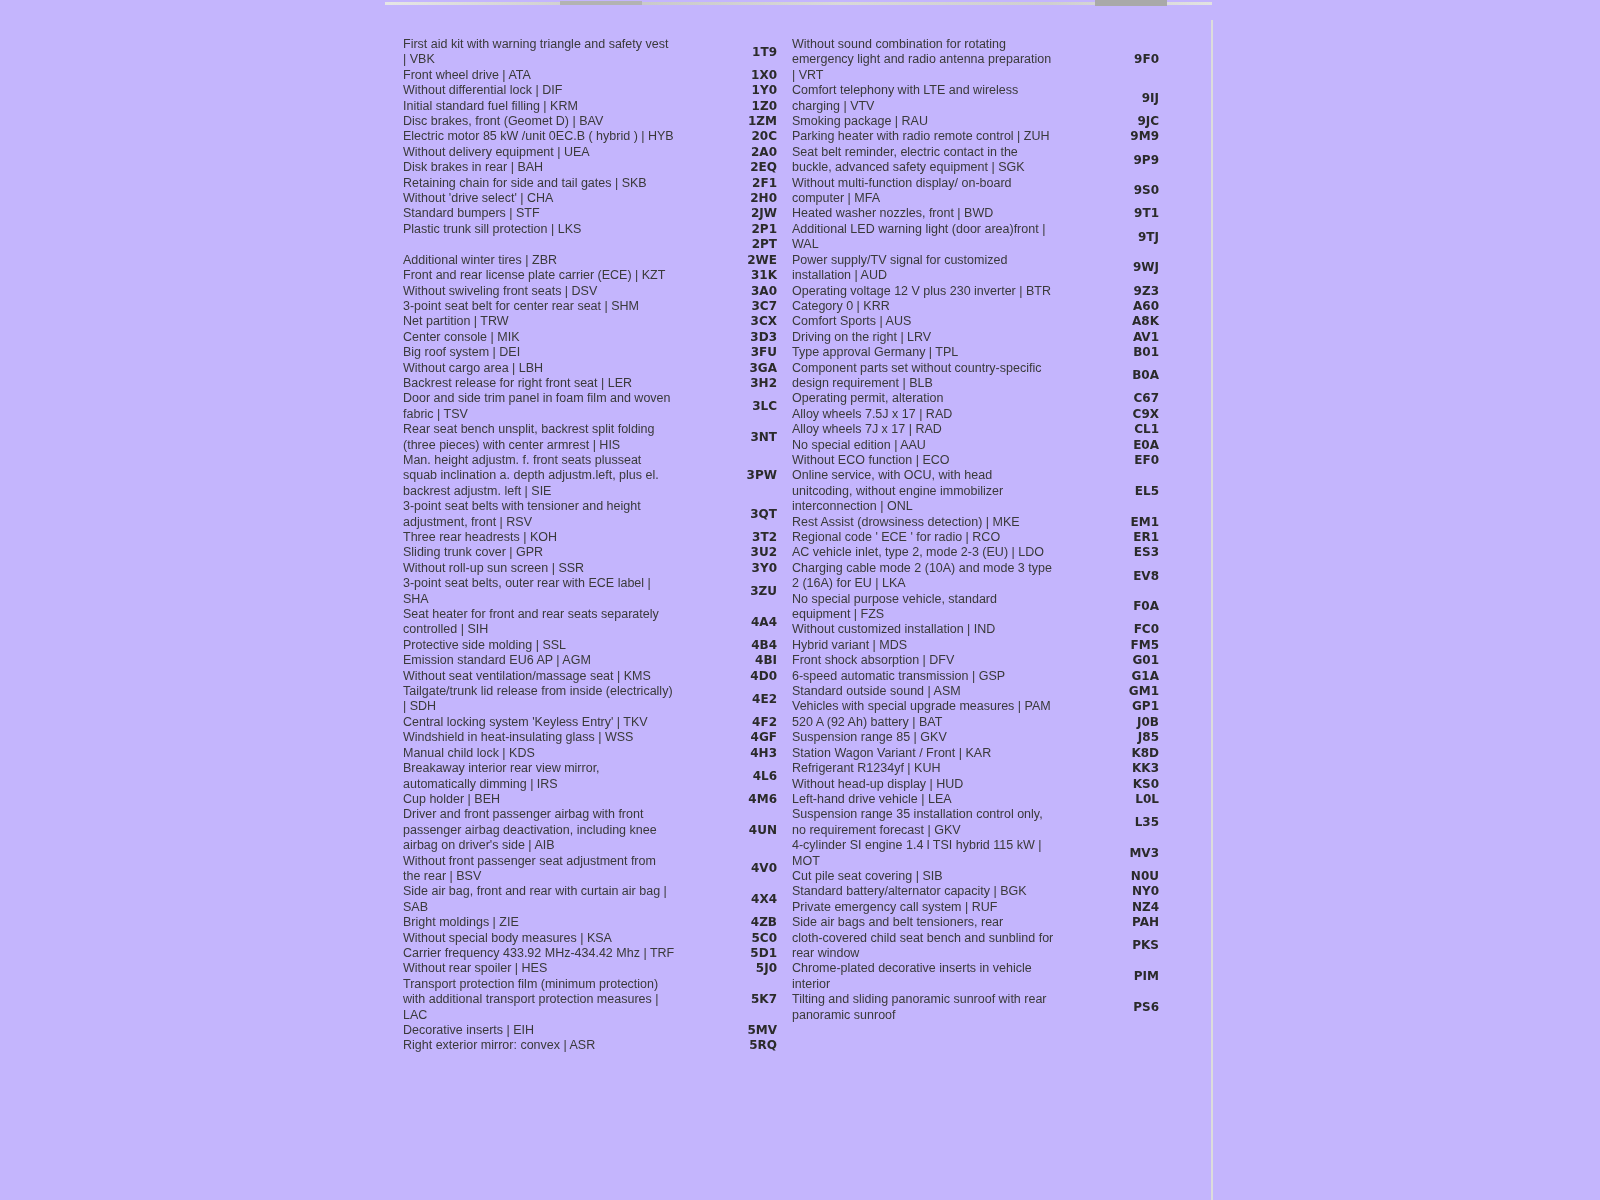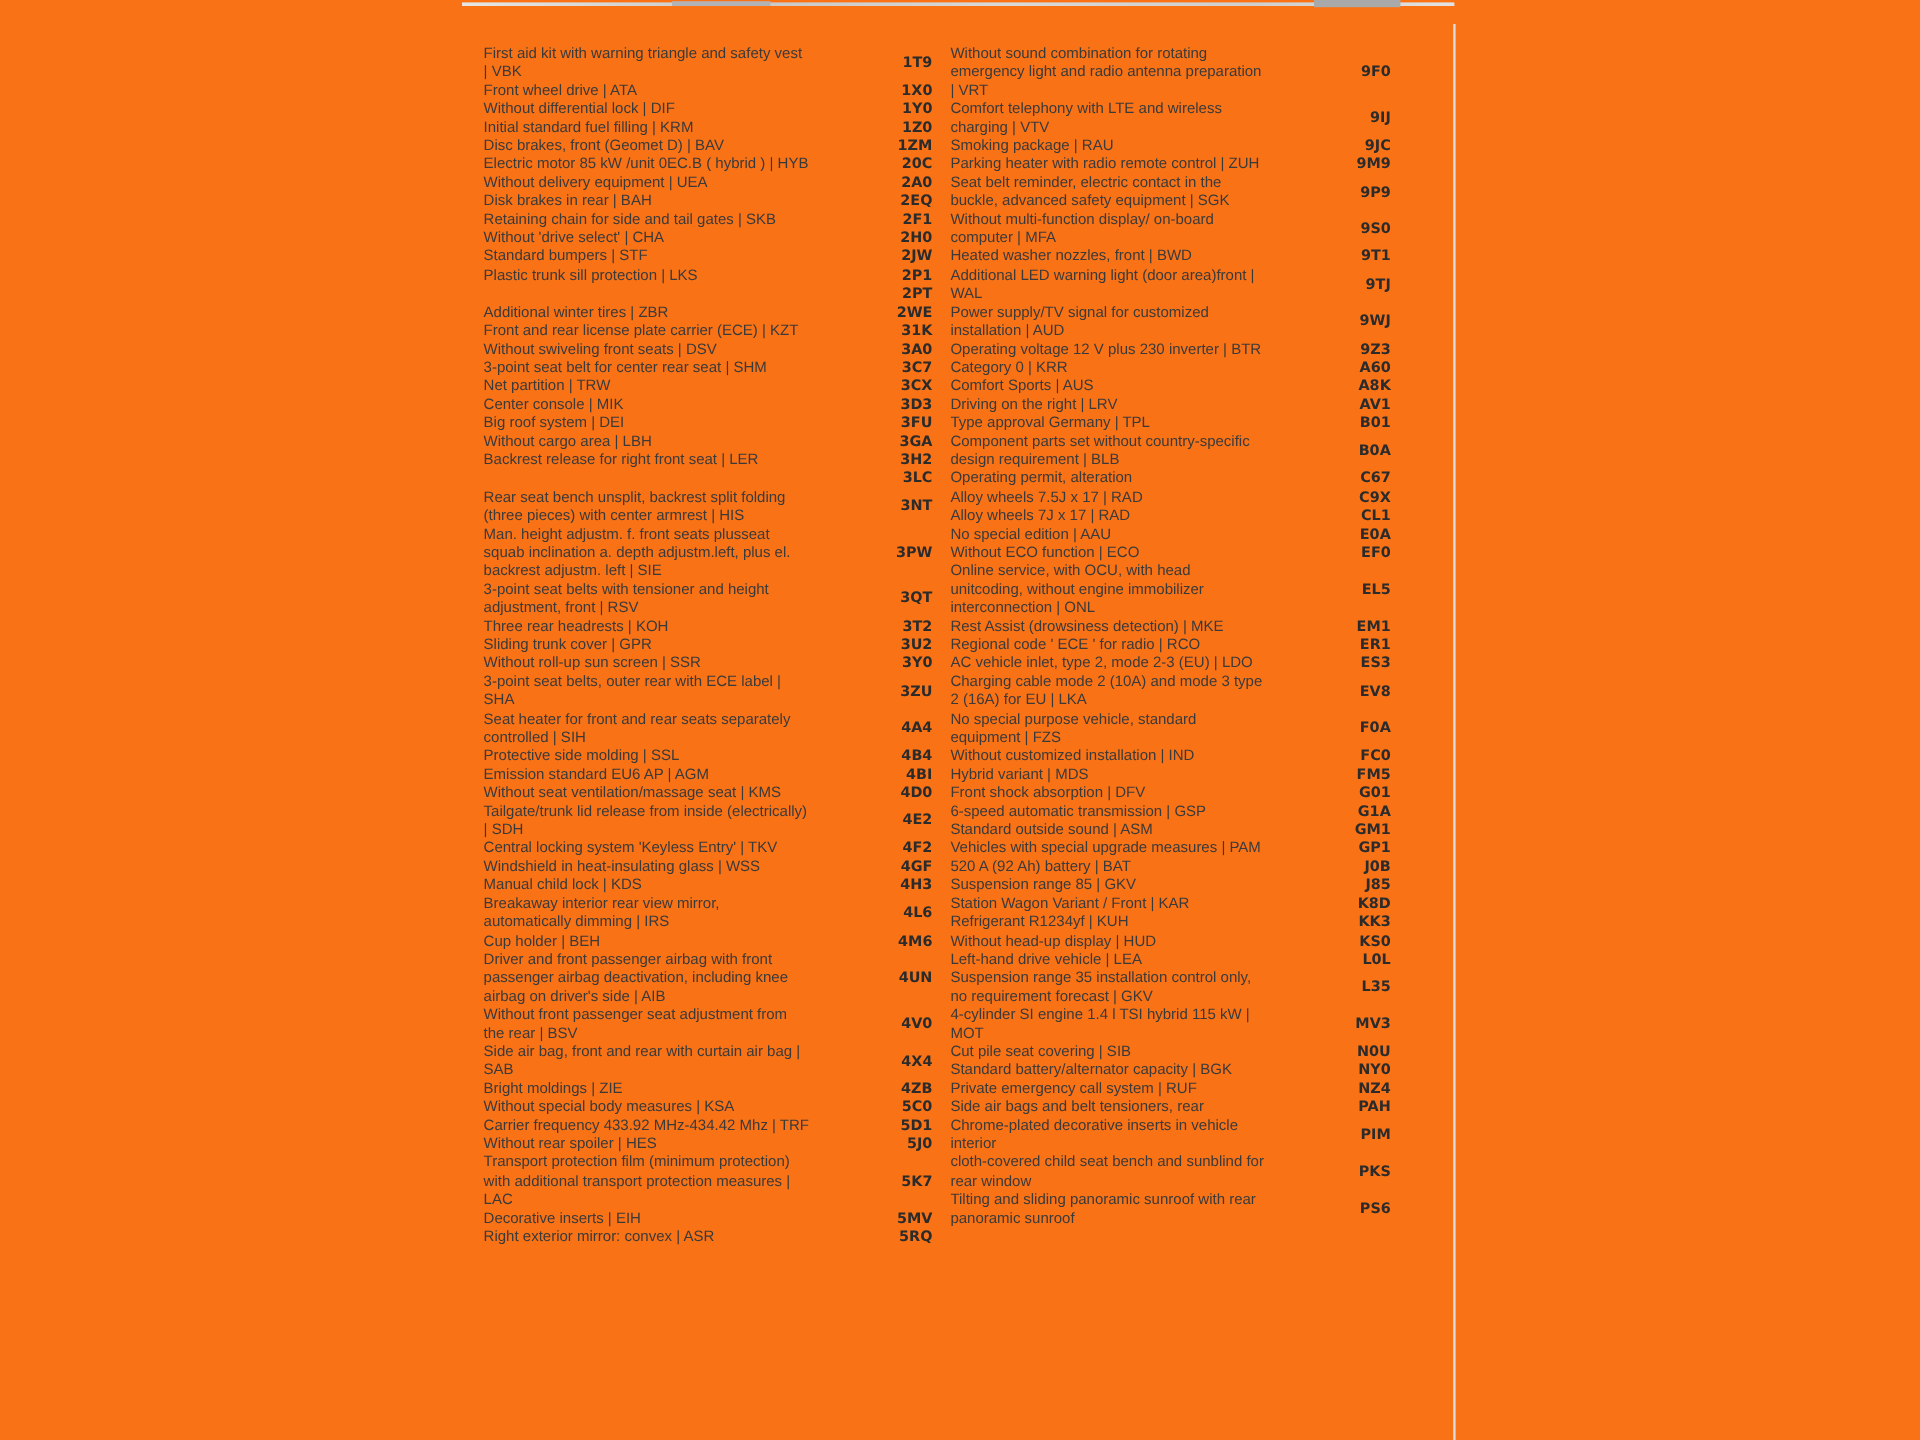--- a/index.html
+++ b/index.html
@@ -4,21 +4,21 @@
 <style>
   html,body{margin:0;padding:0;}
   body{
     width:1600px;height:1200px;
     background:#ffffff;
     position:relative;
     font-family:"Liberation Sans",sans-serif;
     overflow:hidden;
   }
   .page{
-    position:absolute;left:0;top:0;width:1600px;height:1200px;background:#f97316;
+    position:absolute;left:0;top:0;width:1600px;height:1200px;background:#c4b5fd;
   }
   
   .scan-top-line{
     position:absolute;left:385px;top:2px;width:827px;height:3px;
     background:linear-gradient(to right,#e6e6e6 0%,#d7d7d7 15%,#c9c9c9 30%,#d9d9d9 55%,#cfcfcf 80%,#e2e2e2 100%);
   }
   .scan-top-dark-a{
     position:absolute;left:560px;top:1px;width:82px;height:4px;background:#b3b3b3;filter:blur(.5px);
   }
   .scan-top-dark-b{
@@ -137,20 +137,21 @@
       </div>
       <div class="row">
         <span class="desc">Without cargo area | LBH</span>
         <span class="code">3GA</span>
       </div>
       <div class="row">
         <span class="desc">Backrest release for right front seat | LER</span>
         <span class="code">3H2</span>
       </div>
       <div class="row">
+        <span class="desc">Door and side trim panel in foam film and woven fabric | TSV</span>
         <span class="code">3LC</span>
       </div>
       <div class="row">
         <span class="desc">Rear seat bench unsplit, backrest split folding (three pieces) with center armrest | HIS</span>
         <span class="code">3NT</span>
       </div>
       <div class="row">
         <span class="desc">Man. height adjustm. f. front seats plusseat squab inclination a. depth adjustm.left, plus el. backrest adjustm. left | SIE</span>
         <span class="code">3PW</span>
       </div>
@@ -426,25 +427,25 @@
       </div>
       <div class="row">
         <span class="desc">Private emergency call system | RUF</span>
         <span class="code">NZ4</span>
       </div>
       <div class="row">
         <span class="desc">Side air bags and belt tensioners, rear</span>
         <span class="code">PAH</span>
       </div>
       <div class="row">
+        <span class="desc">cloth-covered child seat bench and sunblind for rear window</span>
+        <span class="code">PKS</span>
+      </div>
+      <div class="row">
         <span class="desc">Chrome-plated decorative inserts in vehicle interior</span>
         <span class="code">PIM</span>
-      </div>
-      <div class="row">
-        <span class="desc">cloth-covered child seat bench and sunblind for rear window</span>
-        <span class="code">PKS</span>
       </div>
       <div class="row">
         <span class="desc">Tilting and sliding panoramic sunroof with rear panoramic sunroof</span>
         <span class="code">PS6</span>
       </div>
     </section>
 </div>
 
 </body></html>

